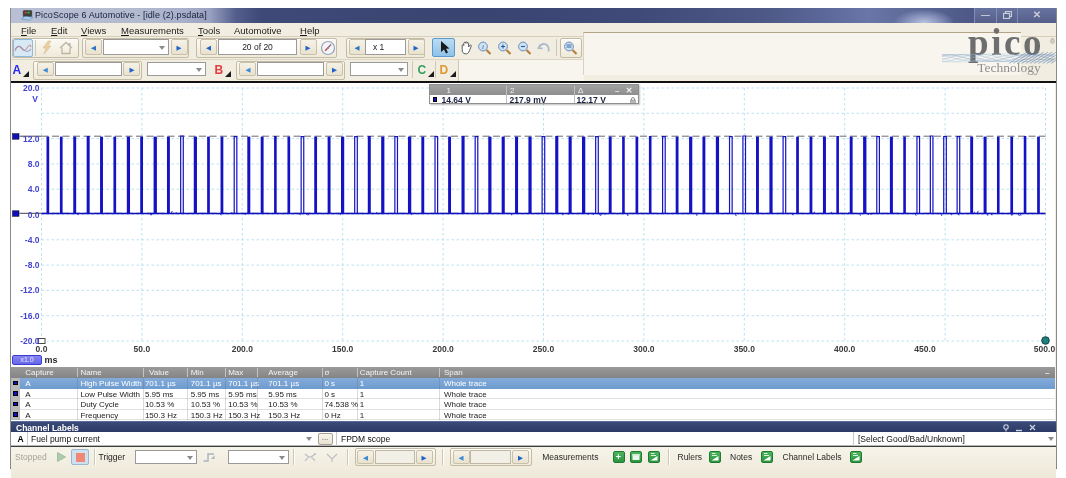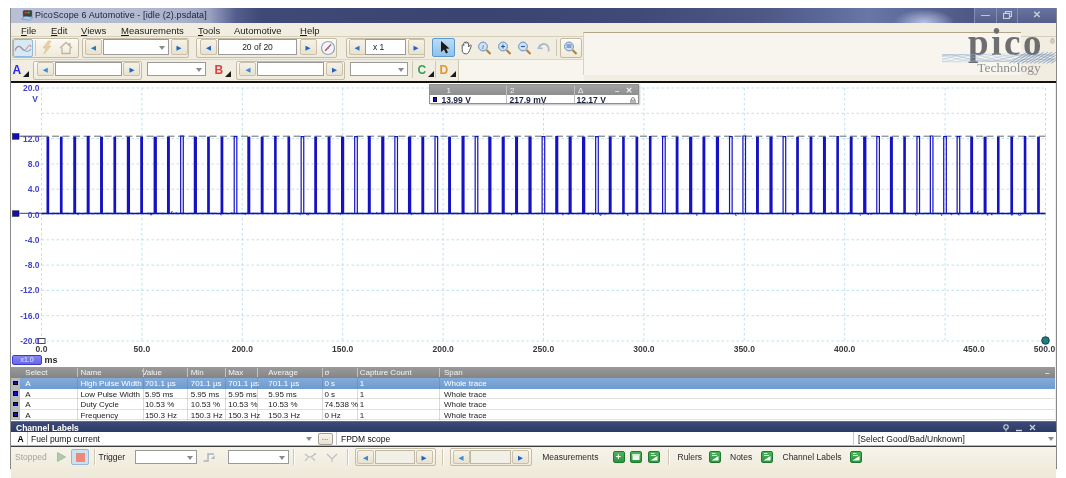--- a/index.html
+++ b/index.html
@@ -314,50 +314,50 @@
         <div id="vunit">V</div>
     <div class="xlab" style="left:14.5px;width:32px">0.0</div>
         <div class="xlab" style="left:114.9px;width:32px">50.0</div>
         <div class="xlab" style="left:215.3px;width:32px">200.0</div>
         <div class="xlab" style="left:315.7px;width:32px">150.0</div>
         <div class="xlab" style="left:416.1px;width:32px">200.0</div>
         <div class="xlab" style="left:516.5px;width:32px">250.0</div>
         <div class="xlab" style="left:616.9px;width:32px">300.0</div>
         <div class="xlab" style="left:717.3px;width:32px">350.0</div>
         <div class="xlab" style="left:817.7px;width:32px">400.0</div>
-        <div class="xlab" style="left:947px;width:32px">450.0</div>
+        <div class="xlab" style="left:898px;width:32px">450.0</div>
         <div class="xlab" style="left:1021.5px;width:24px">500.0</div>
     <div id="legend">
       <div class="hd">
             <span style="left:17px">1</span>
             <span style="left:80.5px">2</span>
             <span style="left:148.5px">Δ</span>
         <span style="right:18px;font-weight:bold">–</span>
             <span style="right:5px;font-weight:bold">✕</span>
           </div>
       <div class="lsep" style="left:76px"></div>
           <div class="lsep" style="left:144px"></div>
       <div class="abs" style="left:3px;top:12px;width:4.5px;height:4.5px;background:#0f0fbe;border:.5px solid #000"></div>
-      <div class="v" style="left:12px">13.99 V</div>
+      <div class="v" style="left:12px">14.64 V</div>
       <div class="v" style="left:80px">217.9 mV</div>
       <div class="v" style="left:147px">12.17 V</div>
       <svg class="abs" style="right:2px;top:12px" width="6" height="7" viewBox="0 0 6 7">
             <path d="M1.5 3 V2 a1.5 1.5 0 0 1 3 0 V3" fill="none" stroke="#8a8a8a" stroke-width="0.9"></path>
             <rect x="0.7" y="3" width="4.6" height="3.4" fill="#b8b8b8" stroke="#777" stroke-width="0.5"></rect>
           </svg>
     </div>
     <div id="xbtn">x1.0</div>
         <div id="msu">ms</div>
   </div>
   <div id="mtable">
         <div class="gut"></div>
         <div id="mhead">
-          <span style="left:14.3px">Select</span>
+          <span style="left:14.3px">Capture</span>
           <span style="left:69.4px">Name</span>
-          <span style="left:131px">Value</span>
+          <span style="left:138px">Value</span>
           <span style="left:179.7px">Min</span>
           <span style="left:217.2px">Max</span>
           <span style="left:257.3px">Average</span>
           <span style="left:313.4px">σ</span>
           <span style="left:348.7px">Capture Count</span>
           <span style="left:432.9px">Span</span>
           <span style="left:1034px;font-weight:bold">–</span>
           <div class="hsep" style="left:65.9px"></div>
           <div class="hsep" style="left:131.5px"></div>
           <div class="hsep" style="left:176.1px"></div>

